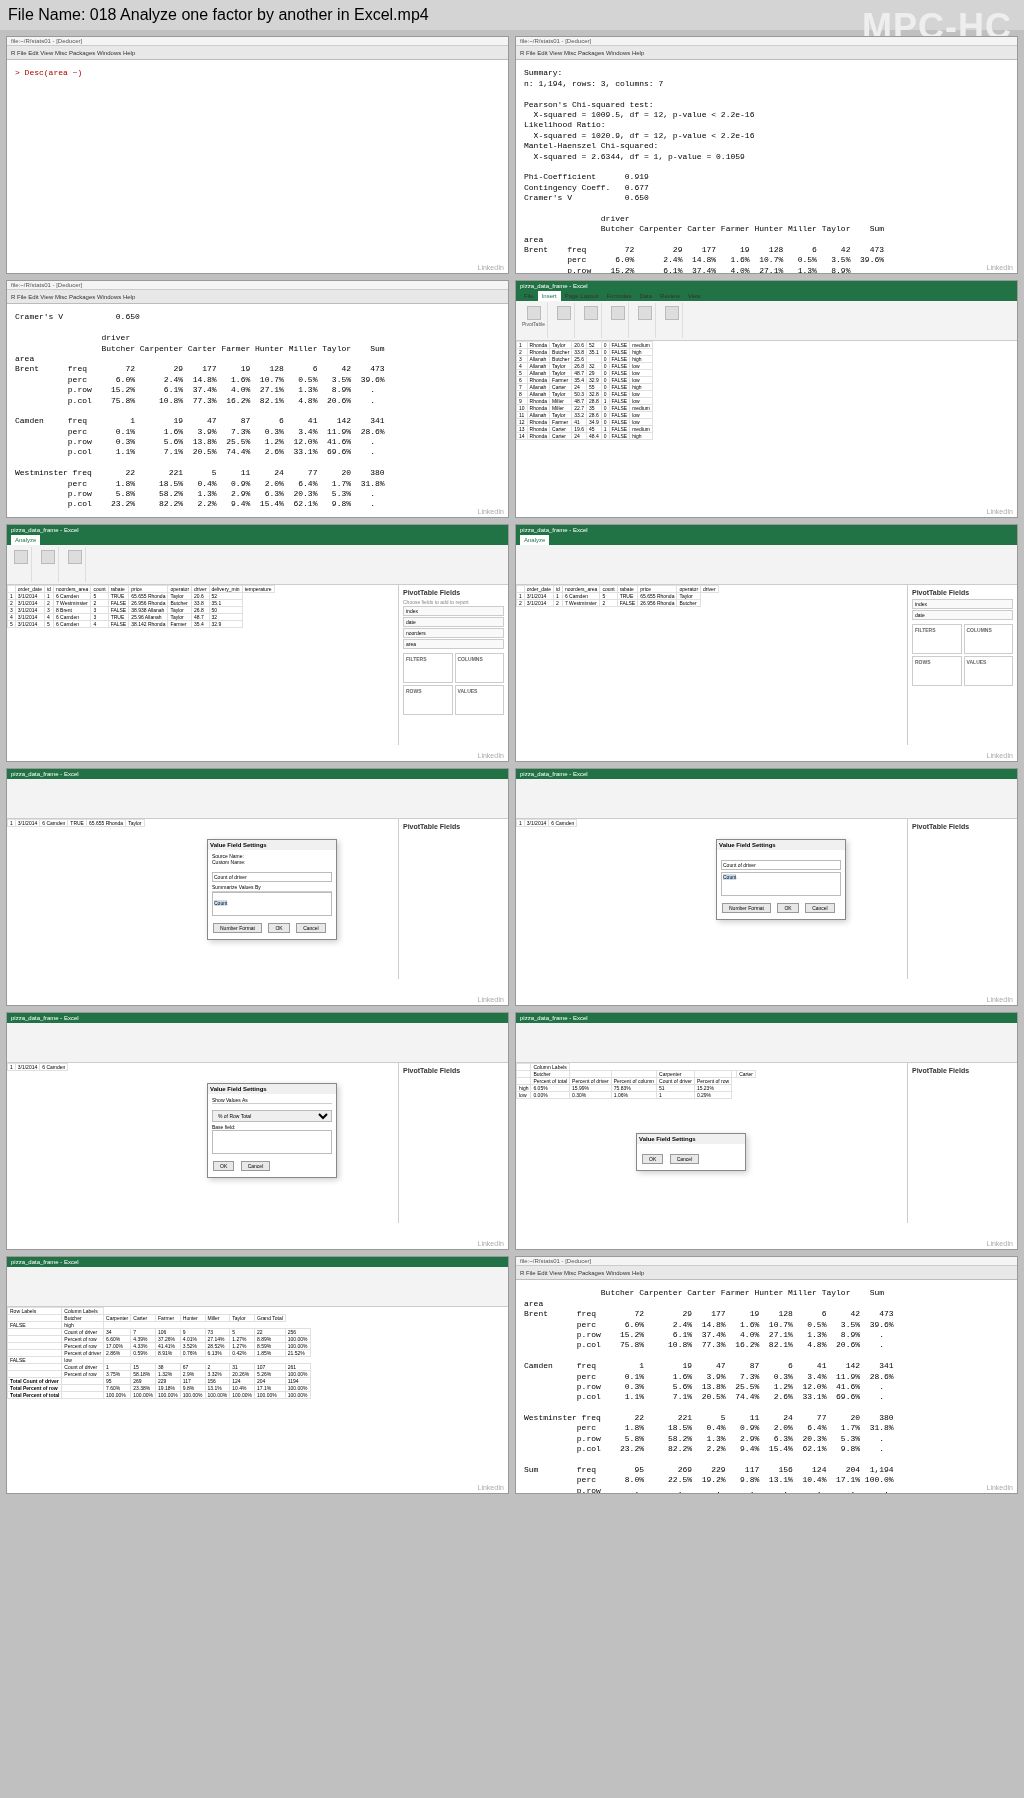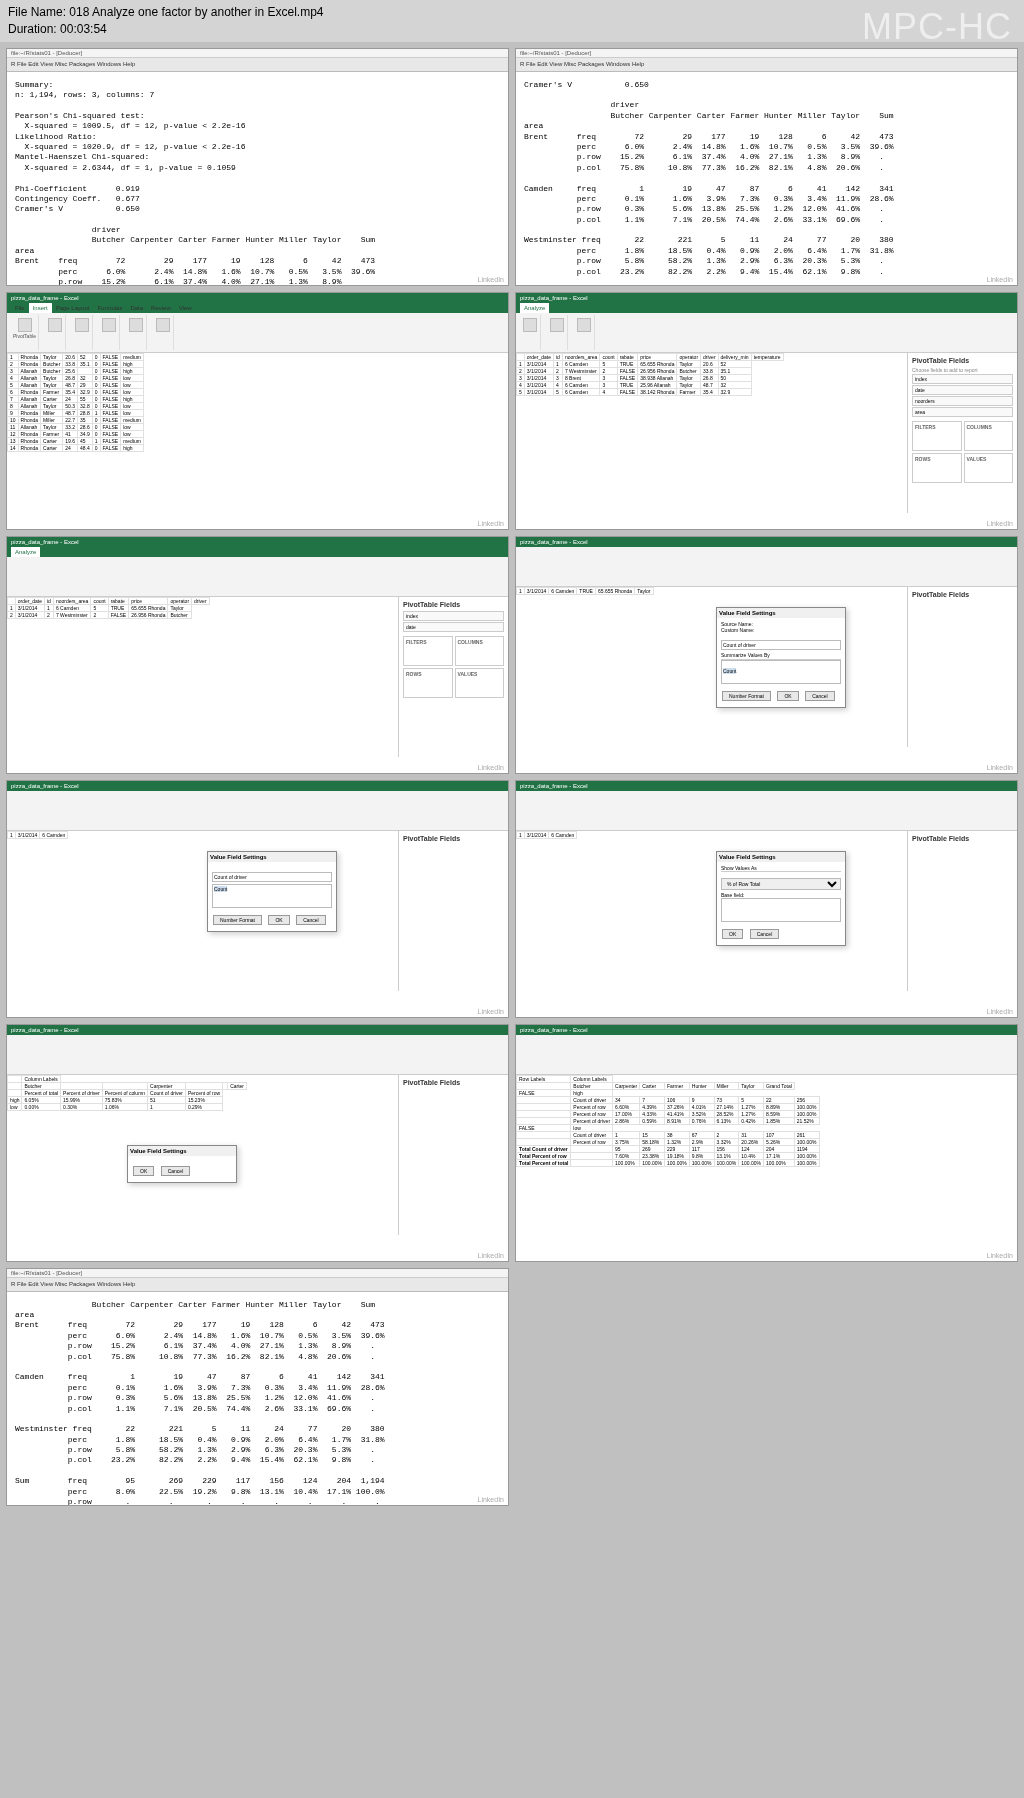--- a/index.html
+++ b/index.html
@@ -1,19 +1,19 @@
 <!DOCTYPE html>
 <html><head>
 <meta charset="utf-8">
 <style>
 * { margin: 0; padding: 0; box-sizing: border-box; }
 body { background: #c0c0c0; font-family: Arial, sans-serif; width: 1024px; }
 .header { background: #d4d4d4; padding: 4px 8px; position: relative; }
-.meta-line { font-size: 12px; color: #000; line-height: 1.4; }
-.watermark { position: absolute; right: 12px; top: 6px; font-size: 36px; font-weight: normal; color: #eee; letter-spacing: 1px; }
+.meta-line { font-size: 16px; color: #000; line-height: 1.4; }
+.watermark { position: absolute; right: 12px; top: 6px; font-size: 36px; font-weight: bold; color: #eee; letter-spacing: 1px; }
 .grid { display: grid; grid-template-columns: 1fr 1fr; gap: 6px; padding: 6px; background: #c0c0c0; }
 .thumb { background: #fff; border: 1px solid #999; position: relative; height: 238px; overflow: hidden; }
 .thumb.terminal { background: #fff; }
 .term-bar { background: #e8e8e8; border-bottom: 1px solid #bbb; height: 14px; display:flex; align-items:center; padding:0 4px; }
 .term-bar span { font-size:6px; color:#333; }
 .term-title { background: #f4f4f4; font-size:6px; padding:1px 4px; color:#555; border-bottom:1px solid #ccc; }
 .term-body { font-family: 'Courier New', monospace; font-size: 8px; padding: 8px; white-space: pre; line-height: 1.3; color: #000; }
 .term-body .red { color: #a00; }
 .excel-bar { background: #217346; height: 10px; display:flex; align-items:center; padding:0 4px; color:#fff; font-size:6px; }
 .excel-ribbon { background: #f3f3f3; height: 40px; border-bottom: 1px solid #ccc; display:flex; gap:6px; padding:2px 4px; }
@@ -36,26 +36,33 @@
 .ribbon-group label { font-size:5px; color:#555; }
 .pivot-quads { display:grid; grid-template-columns:1fr 1fr; gap:2px; margin-top:4px; }
 .pivot-quad { border:1px solid #ccc; height:30px; font-size:5px; padding:2px; }
 .pivot-quad h6 { font-size:5px; color:#666; margin-bottom:1px; }
 </style>
 </head>
 <body>
 
 <div class="header">
   <div class="meta-line"><span>File Name:</span> <span>018 Analyze one factor by another in Excel.mp4</span></div>
-  <div class="meta-line"><span>Duration:</span> <span>00:03:54</span></div>
   <div class="watermark">MPC-HC</div>
 </div>
 
 <div class="grid">
 
+<div class="thumb terminal">
+  <div class="term-title">file:~/R/stats01 - [Deducer]</div>
+  <div class="term-bar">
+        <span>R File Edit View Misc Packages Windows Help</span>
+      </div>
+  <div class="term-body"><span class="red">&gt; Desc(area ~)</span></div>
+  <div class="linkedin-mark">LinkedIn</div>
+</div>
 
 <div class="thumb terminal">
   <div class="term-title">file:~/R/stats01 - [Deducer]</div>
   <div class="term-bar">
         <span>R File Edit View Misc Packages Windows Help</span>
       </div>
   <div class="term-body">Summary:
 n: 1,194, rows: 3, columns: 7
 
 Pearson's Chi-squared test:

